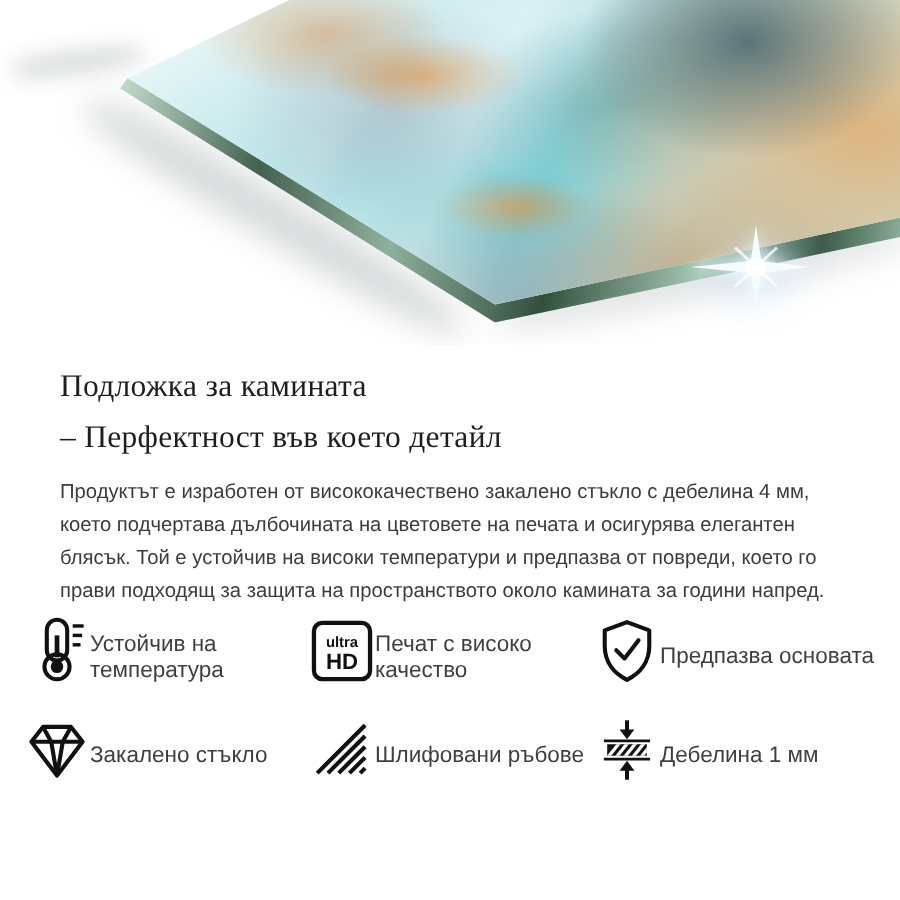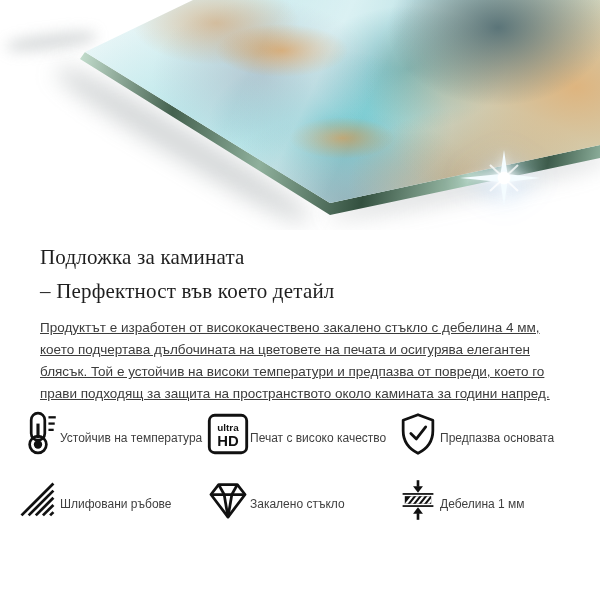--- a/index.html
+++ b/index.html
@@ -61,32 +61,31 @@
     font-family:"Liberation Serif","DejaVu Serif",serif;
     font-weight:400;
     font-size:21px;line-height:34px;
     color:#1e1e1e;letter-spacing:0.2px;
   }
   .desc{
     margin:9px 40px 0 40px;
     width:522px;
     font-size:13.5px;line-height:22px;
     color:#3c3c3c;
-    text-decoration:underline;
   }
   
   .features{
     display:grid;
     grid-template-columns:190px 190px 190px;
     row-gap:20px;
     margin:5px 0 0 16px;
   }
   .feature{display:flex;flex-direction:row;align-items:center;}
   .feature-icon{height:46px;display:flex;align-items:flex-end;justify-content:center;}
-  .feature-label{margin-top:9px;font-size:12px;color:#3f3f3f;text-align:center;}
+  .feature-label{margin-top:9px;font-size:15px;color:#3f3f3f;}
   .ico{stroke:#111;fill:none;stroke-width:2.5;}
   .ico text{stroke:none;fill:#111;font-family:"Liberation Sans",sans-serif;}
 </style>
 </head>
 <body>
 
 <div class="hero">
   <div class="glass-shadow shadow-tip"></div>
   <div class="glass-shadow shadow-left"></div>
   <div class="glass-shadow shadow-bottom"></div>
@@ -139,43 +138,43 @@
       <svg class="ico" width="44" height="44" viewBox="0 0 40 40">
         <path d="M20 2.5 L33.5 7.5 L33.5 17 C33.5 26.5 28 33.5 20 37.5 C12 33.5 6.5 26.5 6.5 17 L6.5 7.5 Z" stroke-linejoin="round"></path>
         <polyline points="13.5,19.5 18.5,24.5 27,13.5" stroke-linecap="round" stroke-linejoin="round"></polyline>
       </svg>
     </div>
     <div class="feature-label">Предпазва основата</div>
   </div>
 
   <div class="feature">
     <div class="feature-icon">
-      <svg class="ico" width="44" height="44" viewBox="0 0 40 40" stroke-width="3.4">
-        <line x1="5" y1="34" x2="34" y2="5"></line>
-        <line x1="11.5" y1="34" x2="34" y2="11.5"></line>
-        <line x1="18" y1="34" x2="34" y2="18"></line>
-        <line x1="24.5" y1="34" x2="34" y2="24.5"></line>
-        <line x1="31" y1="34" x2="34" y2="31"></line>
-      </svg>
-    </div>
-    <div class="feature-label">Шлифовани ръбове</div>
-  </div>
-
-  <div class="feature">
-    <div class="feature-icon">
       <svg class="ico" width="44" height="44" viewBox="0 0 40 40" stroke-width="2.2">
         <path d="M11.5 6 L28.5 6 L35.5 15 L20 35.5 L4.5 15 Z" stroke-linejoin="round"></path>
         <line x1="4.5" y1="15" x2="35.5" y2="15"></line>
         <line x1="11.5" y1="6" x2="16.5" y2="15"></line>
         <line x1="28.5" y1="6" x2="23.5" y2="15"></line>
         <line x1="16.5" y1="15" x2="20" y2="35.5"></line>
         <line x1="23.5" y1="15" x2="20" y2="35.5"></line>
       </svg>
     </div>
     <div class="feature-label">Закалено стъкло</div>
+  </div>
+
+  <div class="feature">
+    <div class="feature-icon">
+      <svg class="ico" width="44" height="44" viewBox="0 0 40 40" stroke-width="3.4">
+        <line x1="5" y1="34" x2="34" y2="5"></line>
+        <line x1="11.5" y1="34" x2="34" y2="11.5"></line>
+        <line x1="18" y1="34" x2="34" y2="18"></line>
+        <line x1="24.5" y1="34" x2="34" y2="24.5"></line>
+        <line x1="31" y1="34" x2="34" y2="31"></line>
+      </svg>
+    </div>
+    <div class="feature-label">Шлифовани ръбове</div>
   </div>
 
   <div class="feature">
     <div class="feature-icon">
       <svg class="ico" width="44" height="44" viewBox="0 0 40 40">
         <defs>
             <clipPath id="barclip">
               <rect x="8" y="16.5" width="24" height="7"></rect>
             </clipPath>
           </defs>

